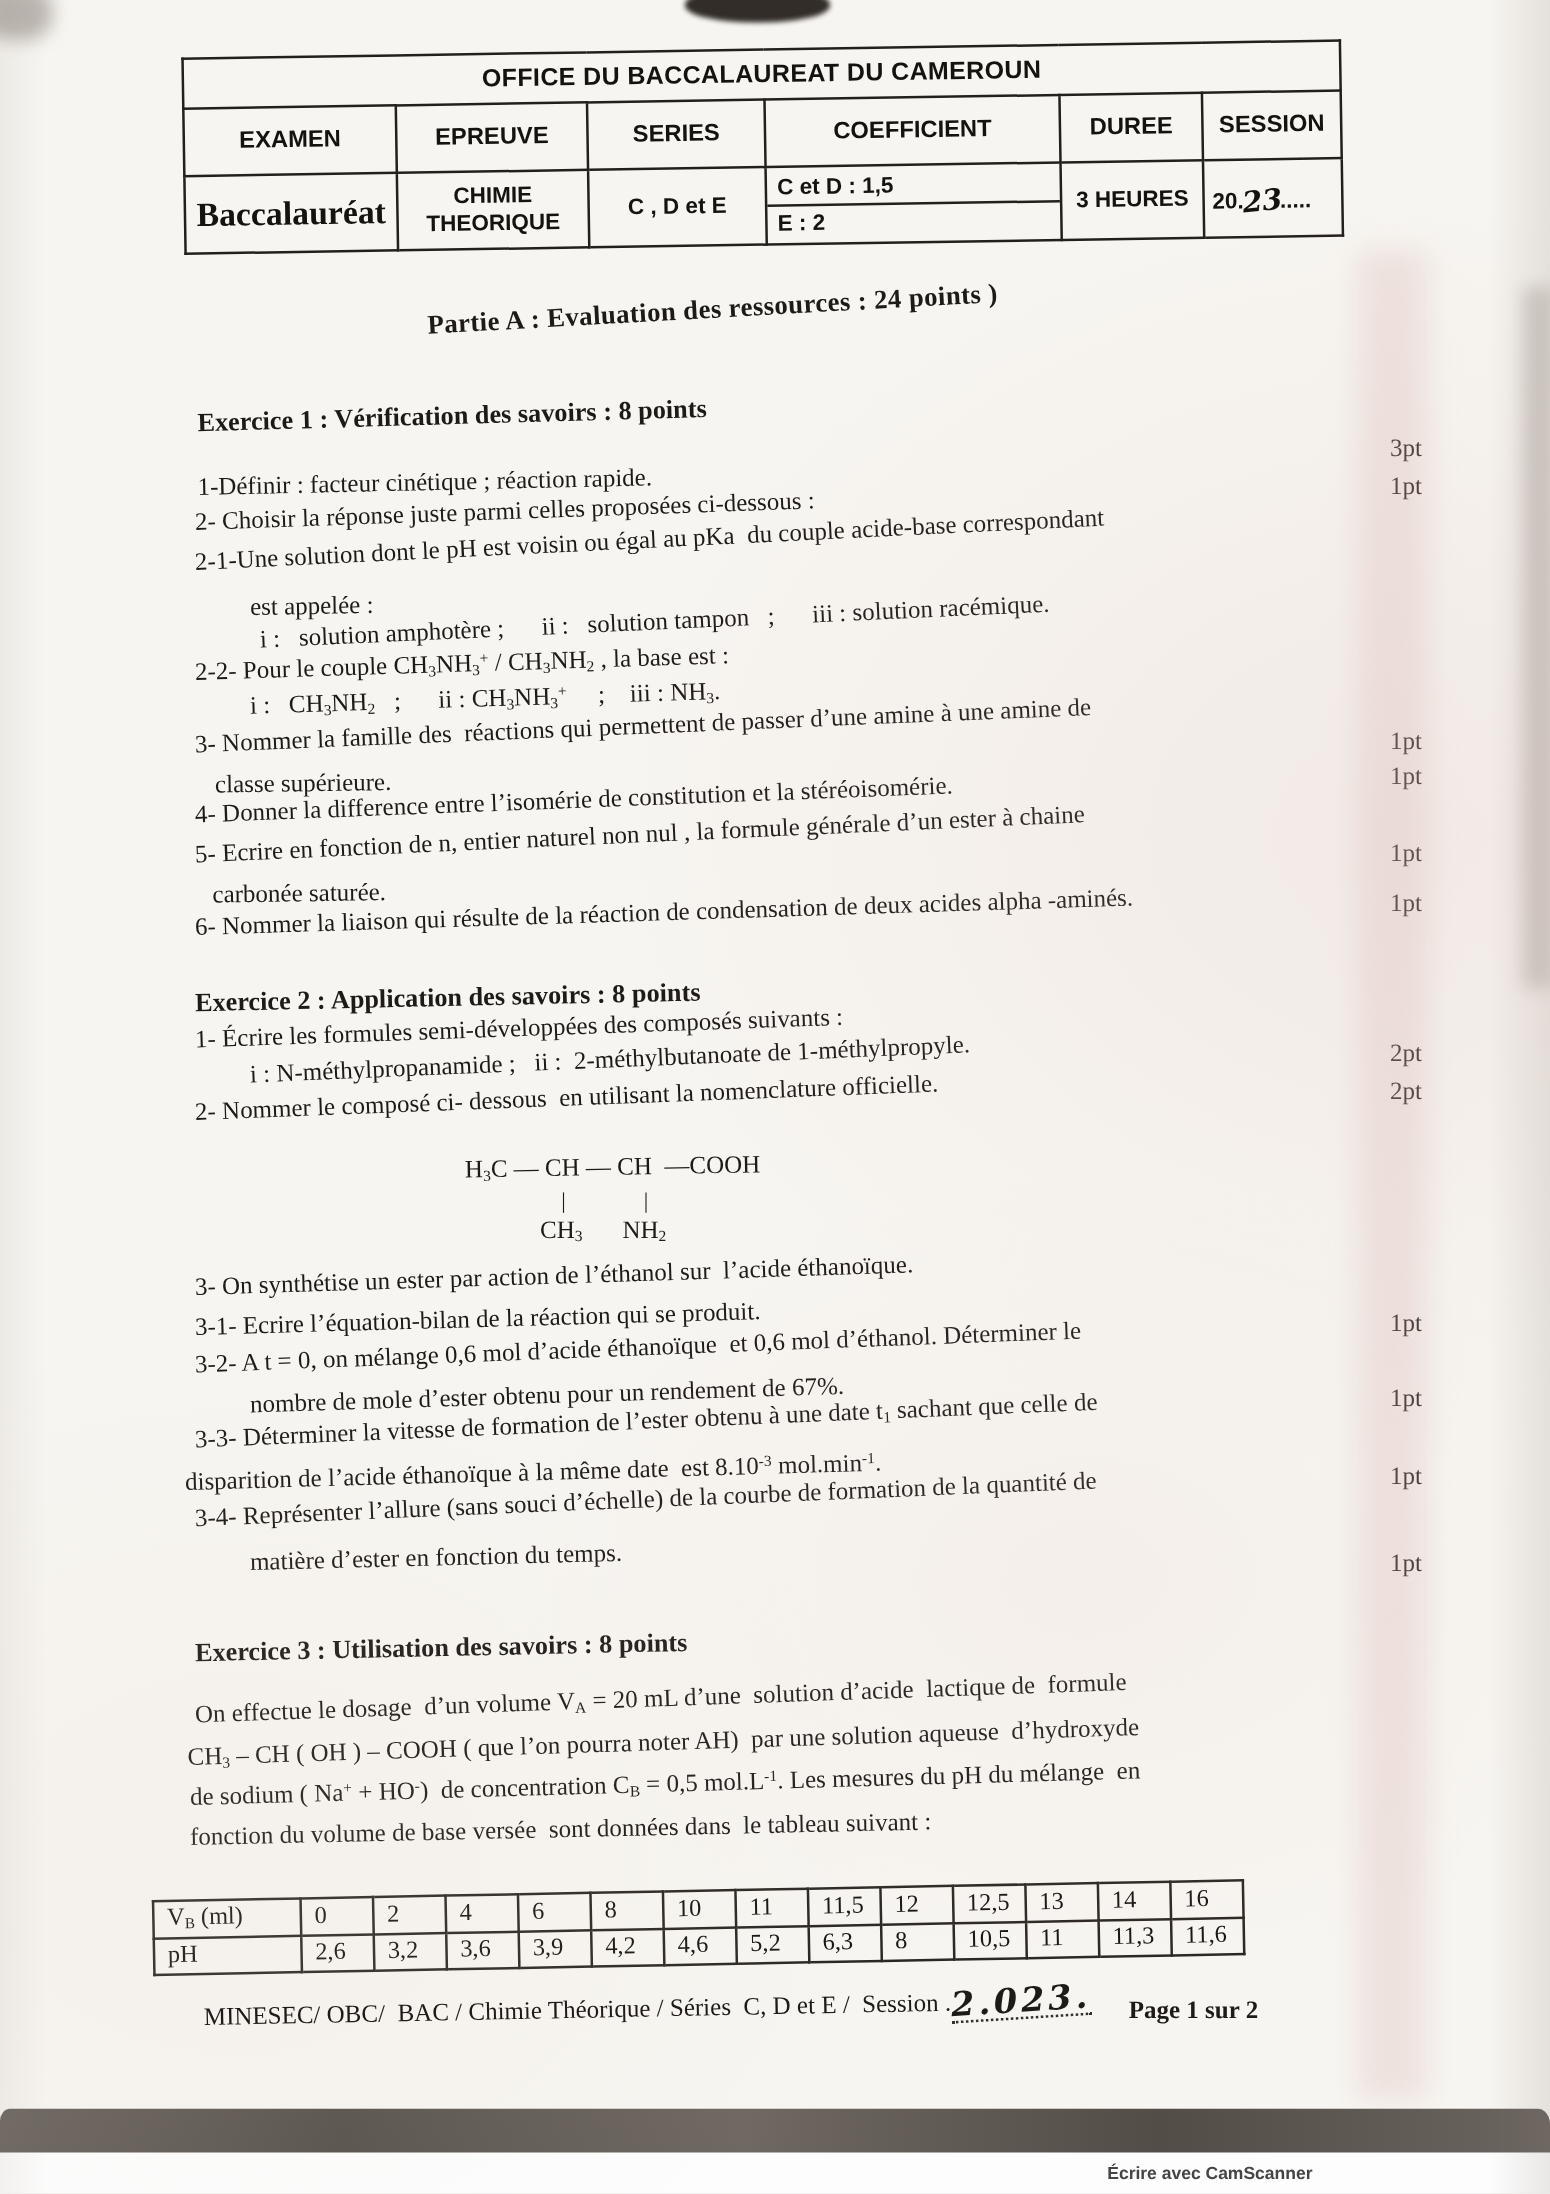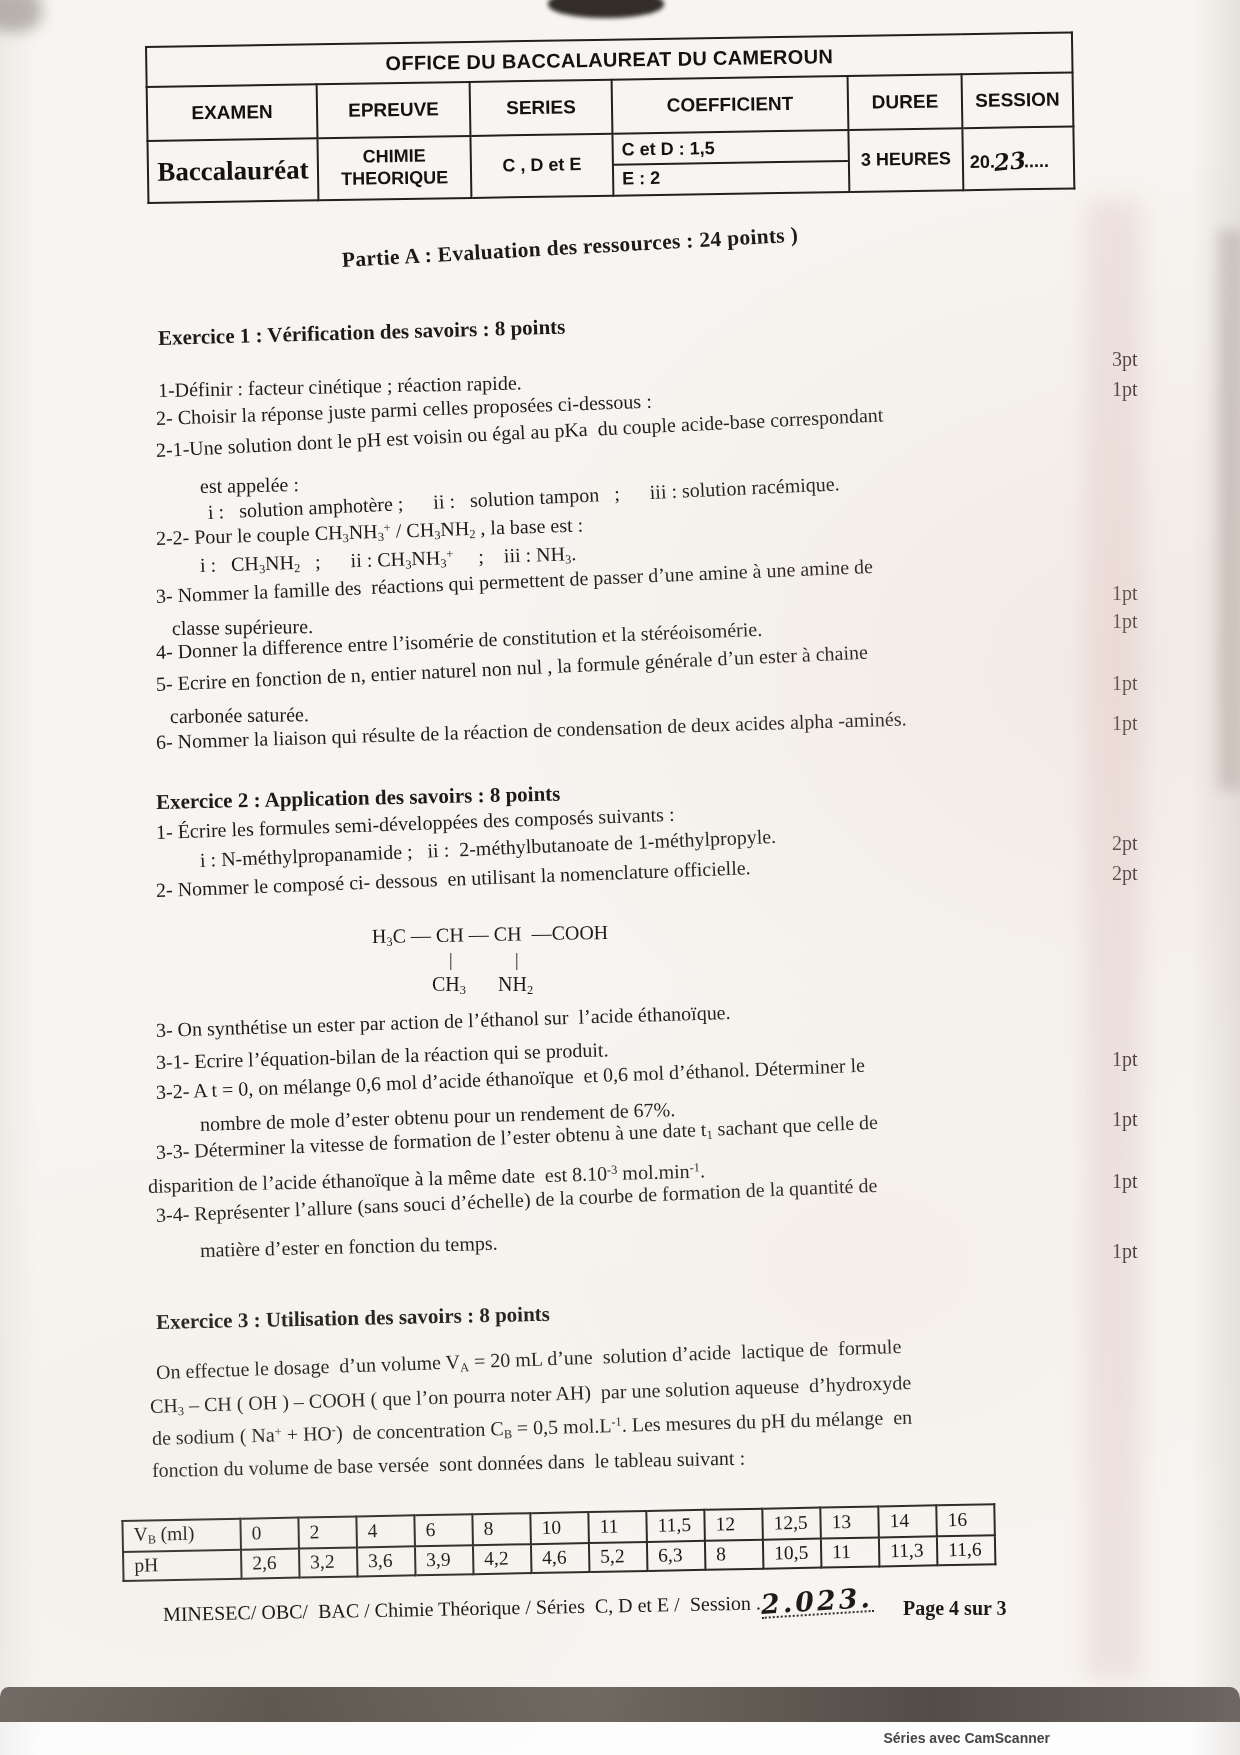--- a/index.html
+++ b/index.html
@@ -204,19 +204,19 @@
           <td>8</td>
           <td>10,5</td>
           <td>11</td>
           <td>11,3</td>
           <td>11,6</td>
         </tr>
   </tbody>
     </table>
 
   <div class="footer-line"><span>MINESEC/ OBC/  BAC / Chimie Théorique / Séries  C, D et E /  Session .</span><span class="hw">2.023.</span></div>
-  <div class="pagenum">Page 4 sur 3</div>
+  <div class="pagenum">Page 1 sur 2</div>
 
   <div class="band-bottom"></div>
   <div class="strip-bottom"></div>
-  <div class="watermark">Séries avec CamScanner</div>
+  <div class="watermark">Écrire avec CamScanner</div>
 
 </div>
 
 </body></html>

